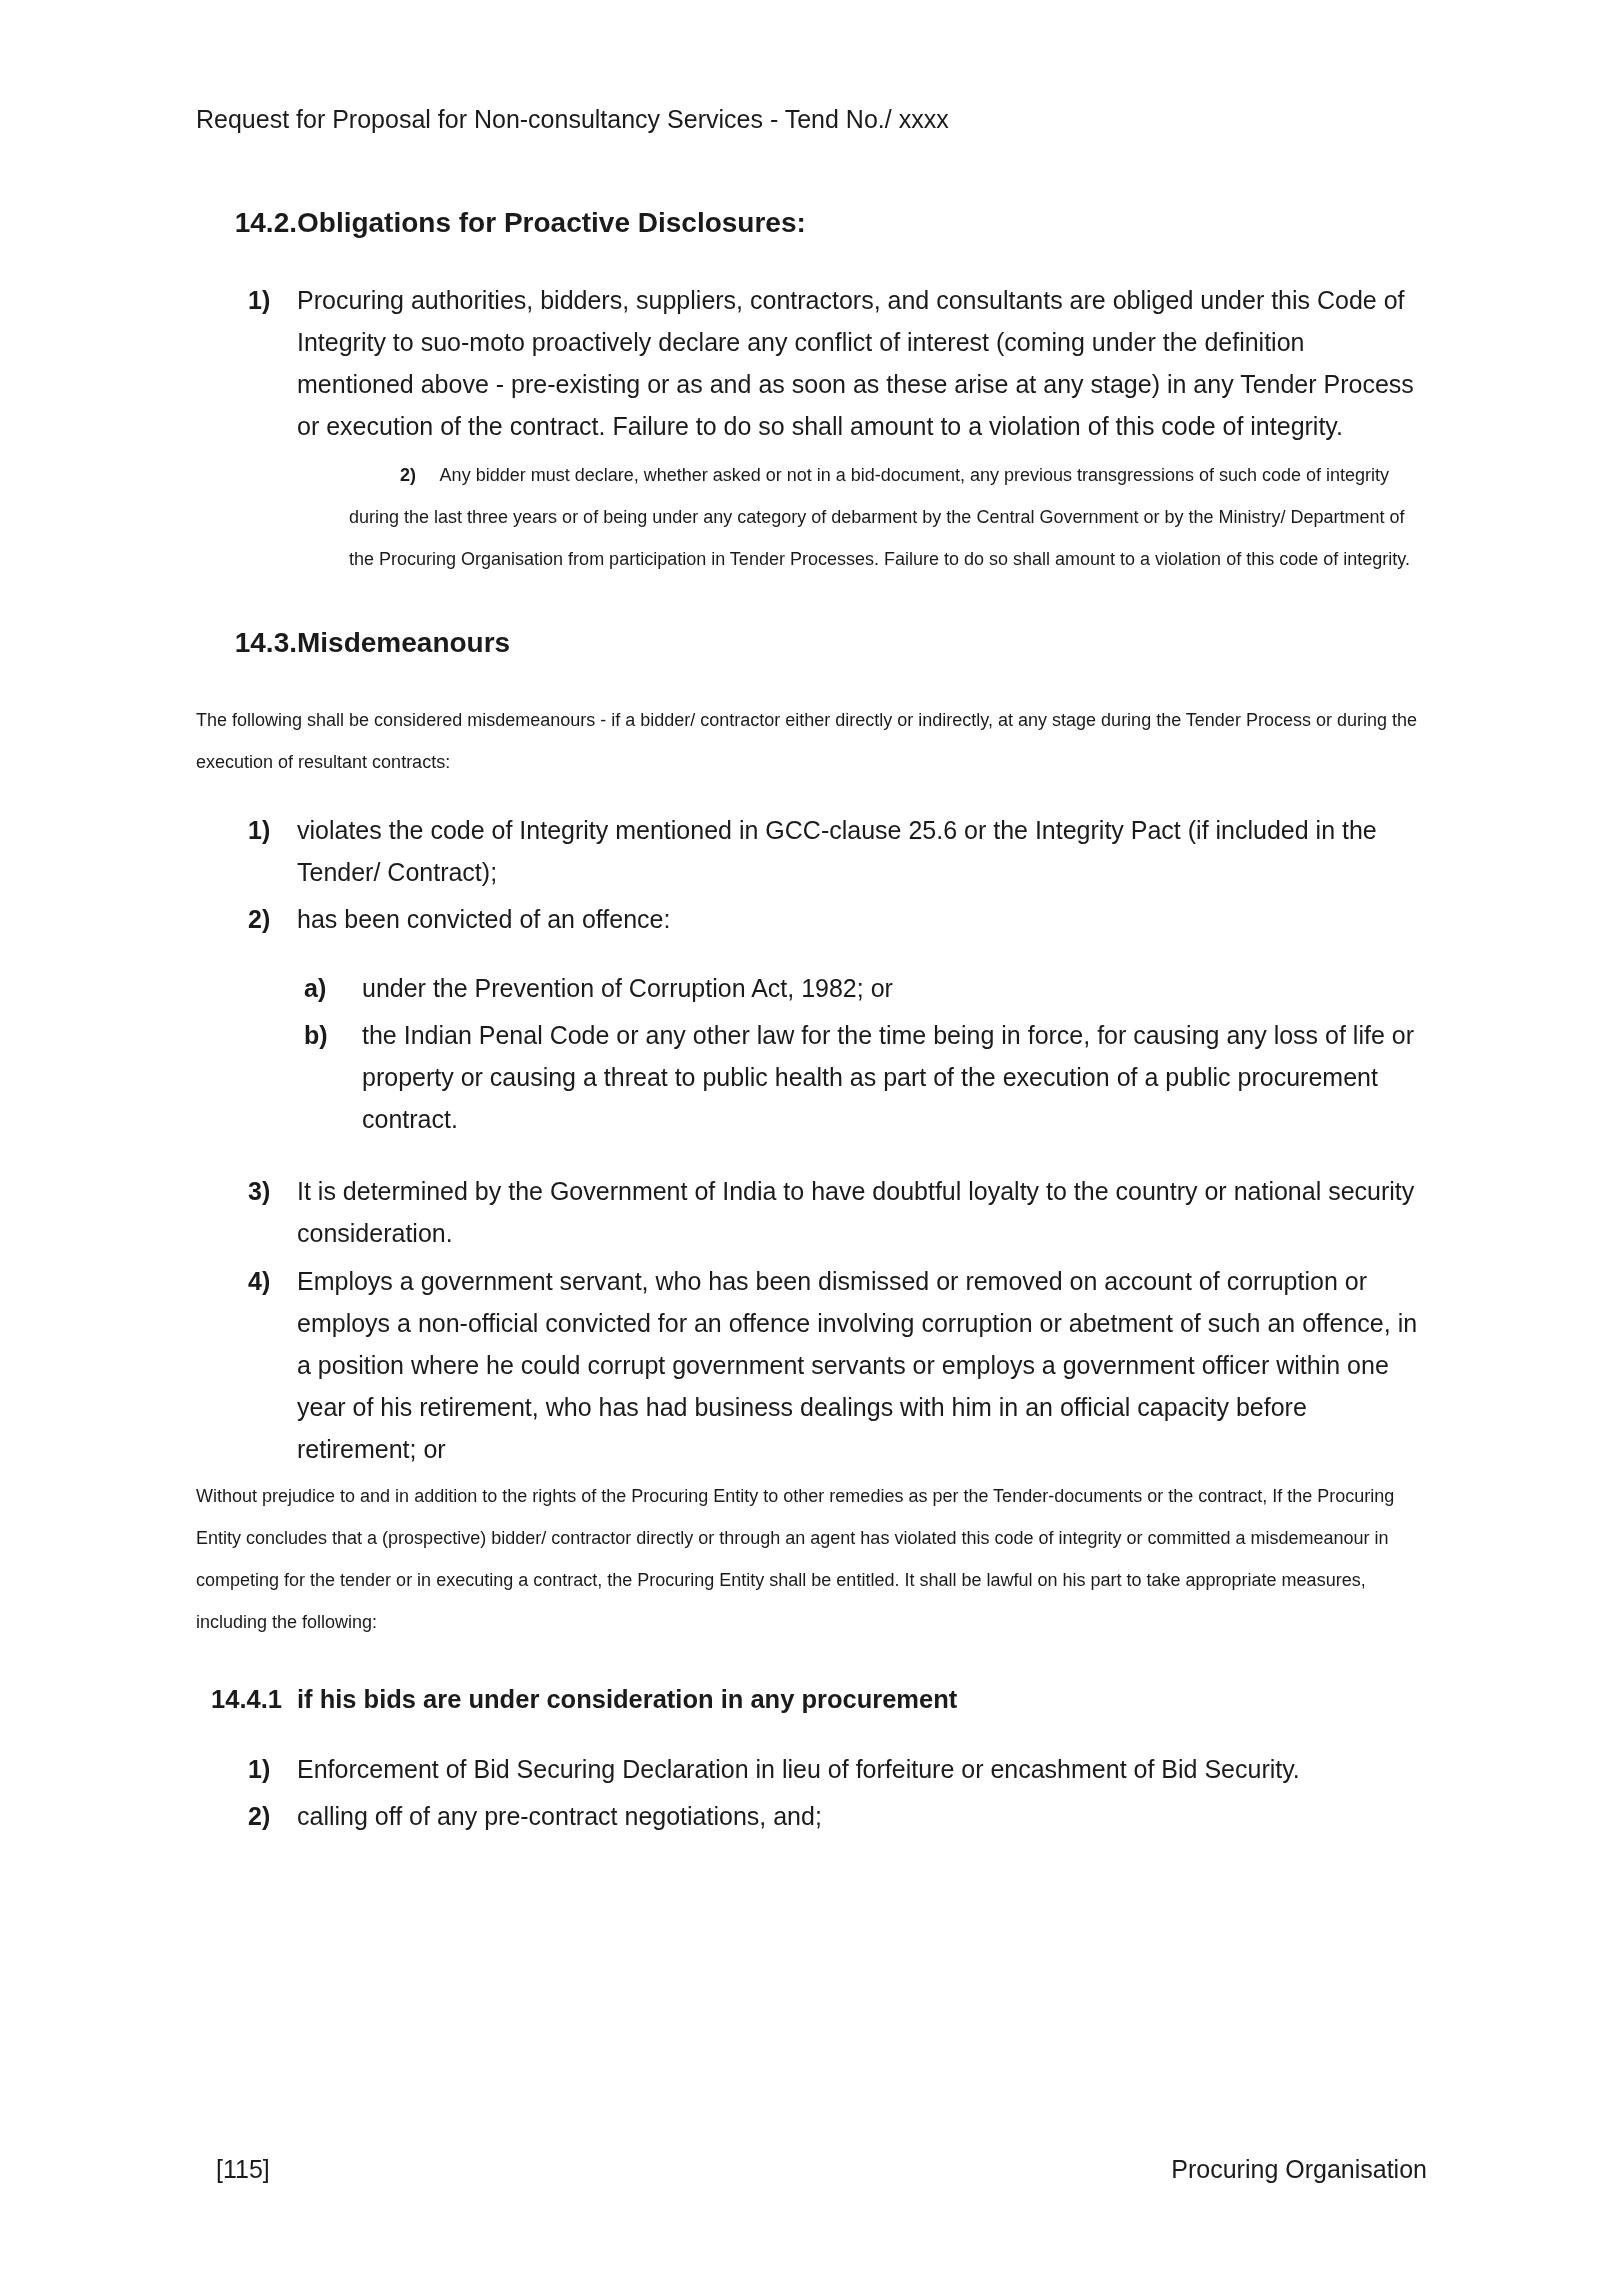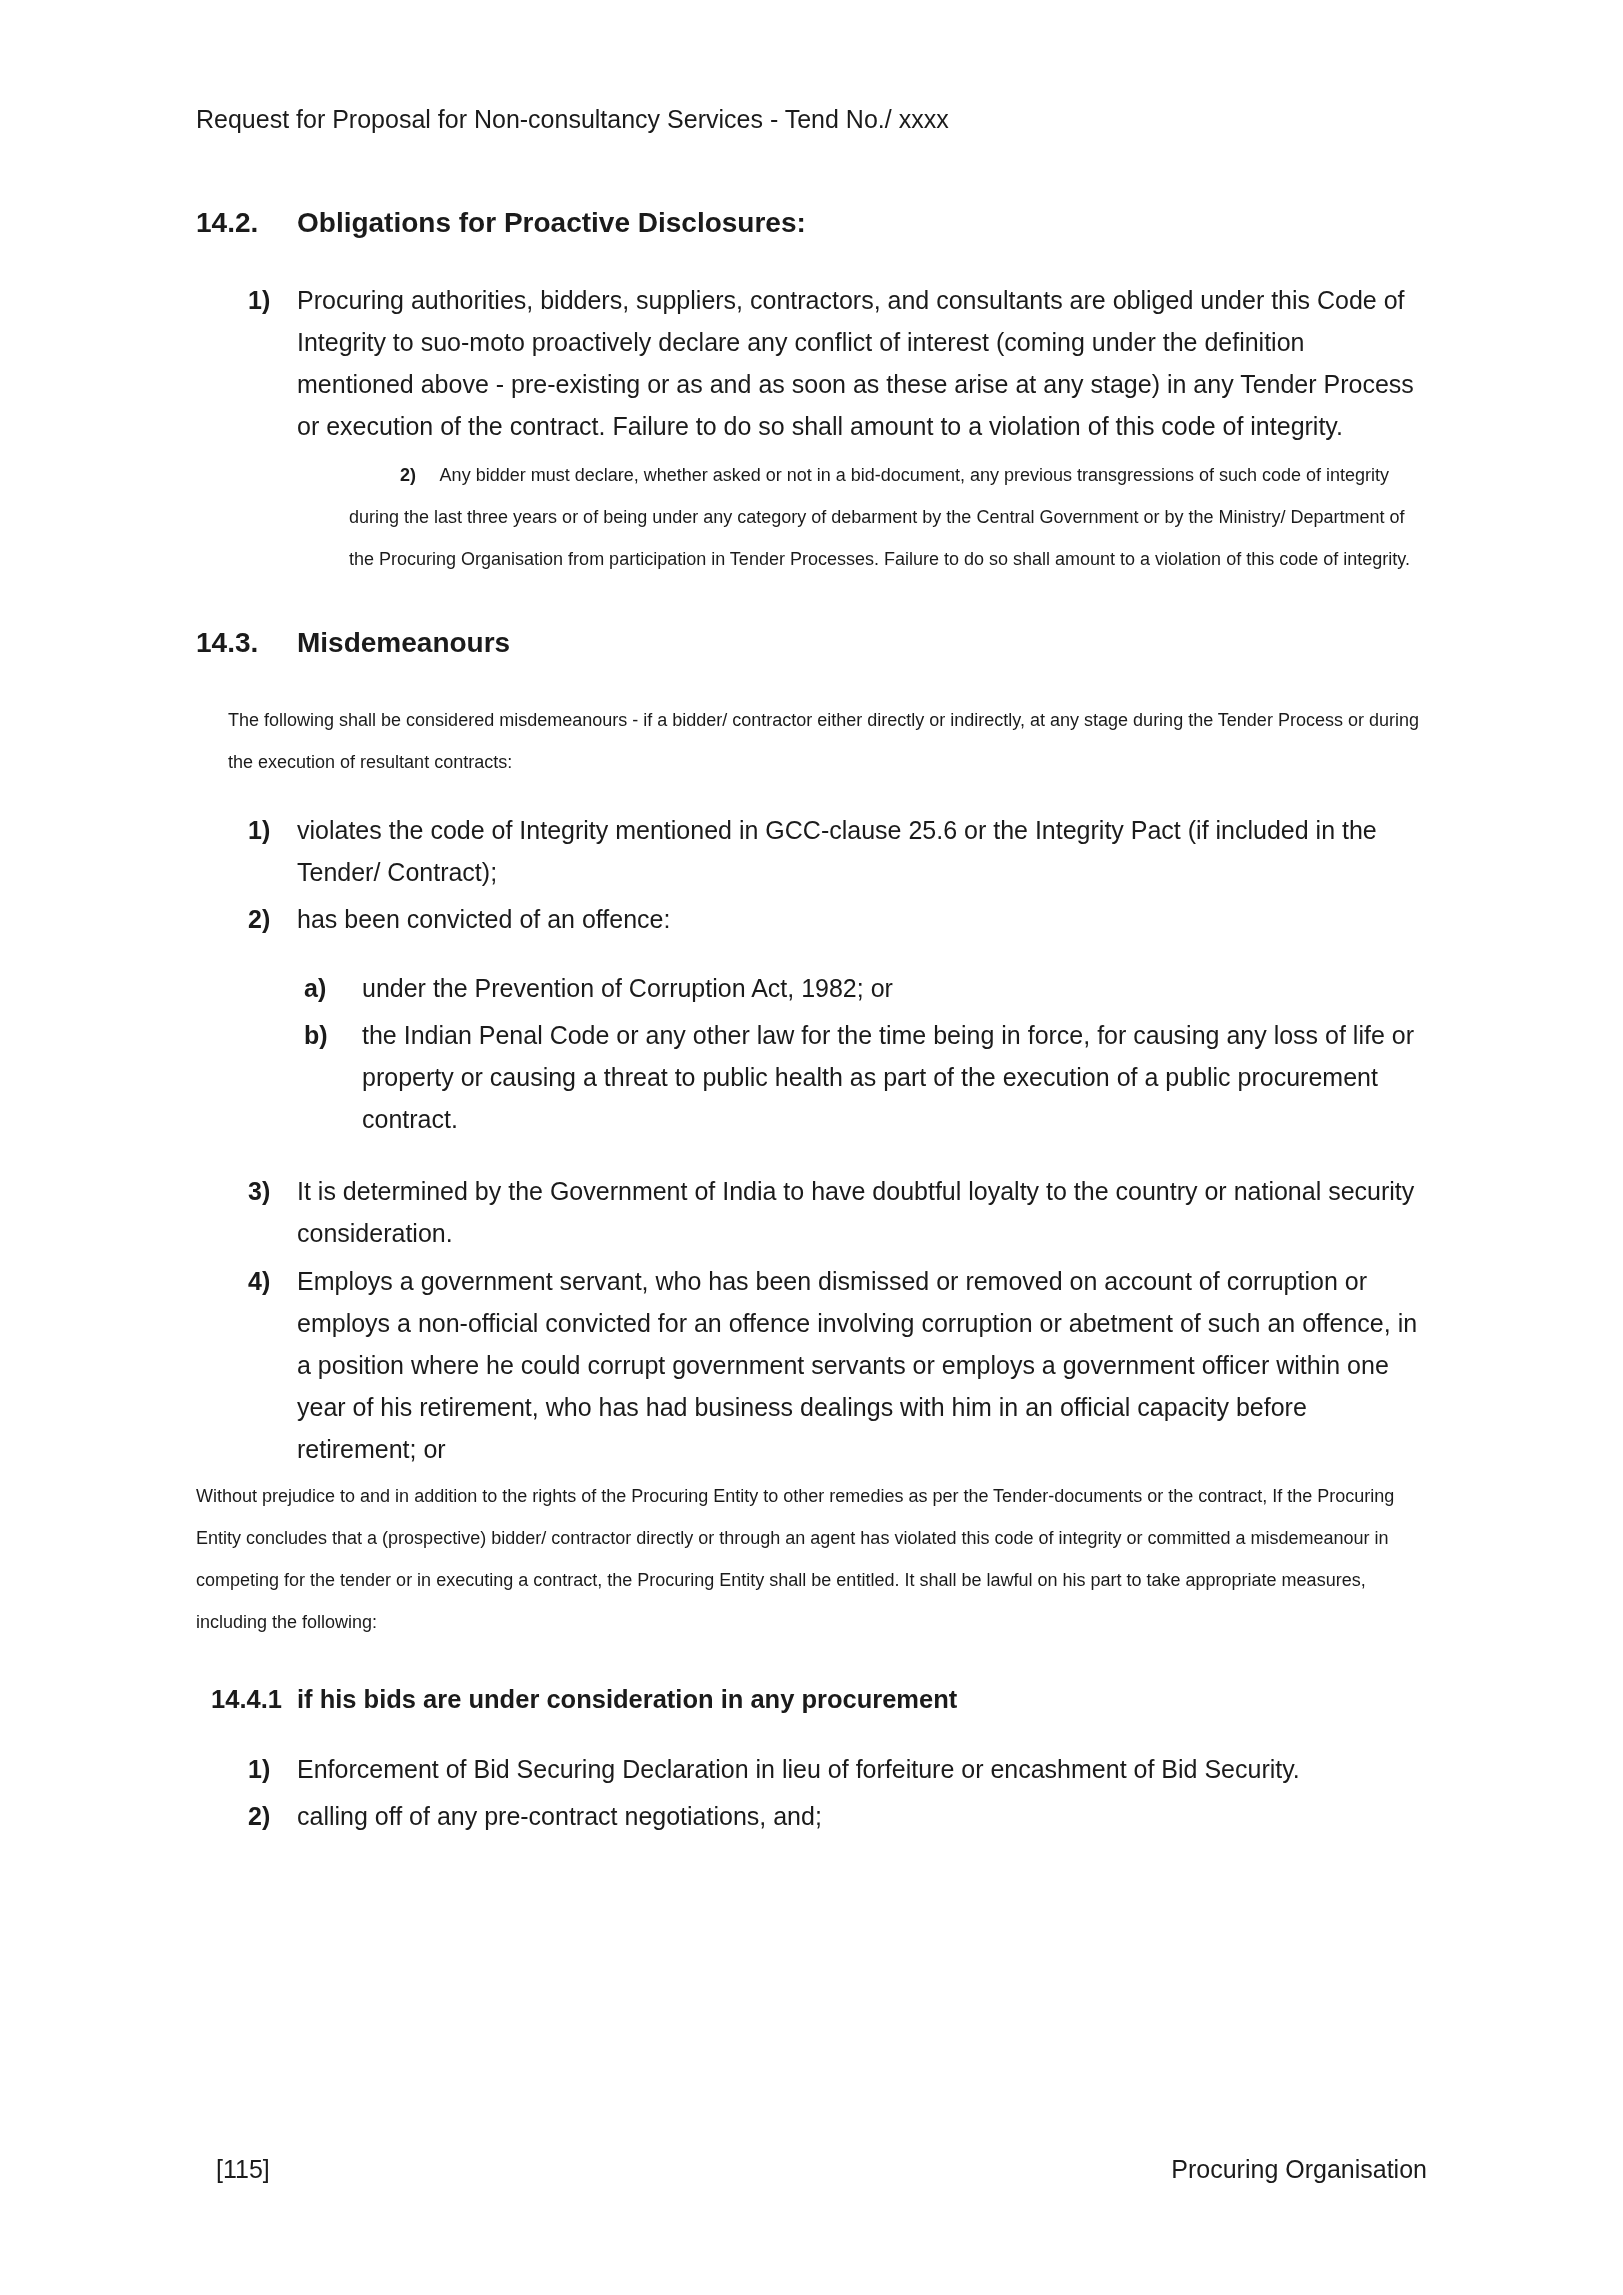--- a/index.html
+++ b/index.html
@@ -27,20 +27,21 @@
     display: flex;
     font-size: 28px;
     line-height: 37px;
     font-weight: 700;
     margin: 44px 0 38px 0;
   }
   .section-heading:first-of-type { margin-top: 0; }
   .section-heading .h-num {
     width: 101px;
     flex-shrink: 0;
+    text-align: right;
   }
   .sub-heading {
     display: flex;
     font-size: 25.5px;
     line-height: 35px;
     font-weight: 700;
     margin: 39px 0 31px 0;
     text-align: center;
   }
   .sub-heading .h-num {
@@ -67,21 +68,21 @@
     margin-top: 6.5px;
   }
   .inline-marker {
     font-weight: 700;
     padding-right: 23.6px;
   }
   .list-2 {
     margin: 27.5px 0 30px 56px;
   }
   .list-2 .li .marker { width: 58px; }
-  .intro-para { margin-bottom: 26px; margin-left: 32px; }
+  .intro-para { margin-bottom: 26px; }
   .footer {
     position: absolute;
     left: 216px;
     right: 196px;
     bottom: 109px;
     display: flex;
     justify-content: space-between;
     font-size: 25px;
     line-height: 33px;
   }

